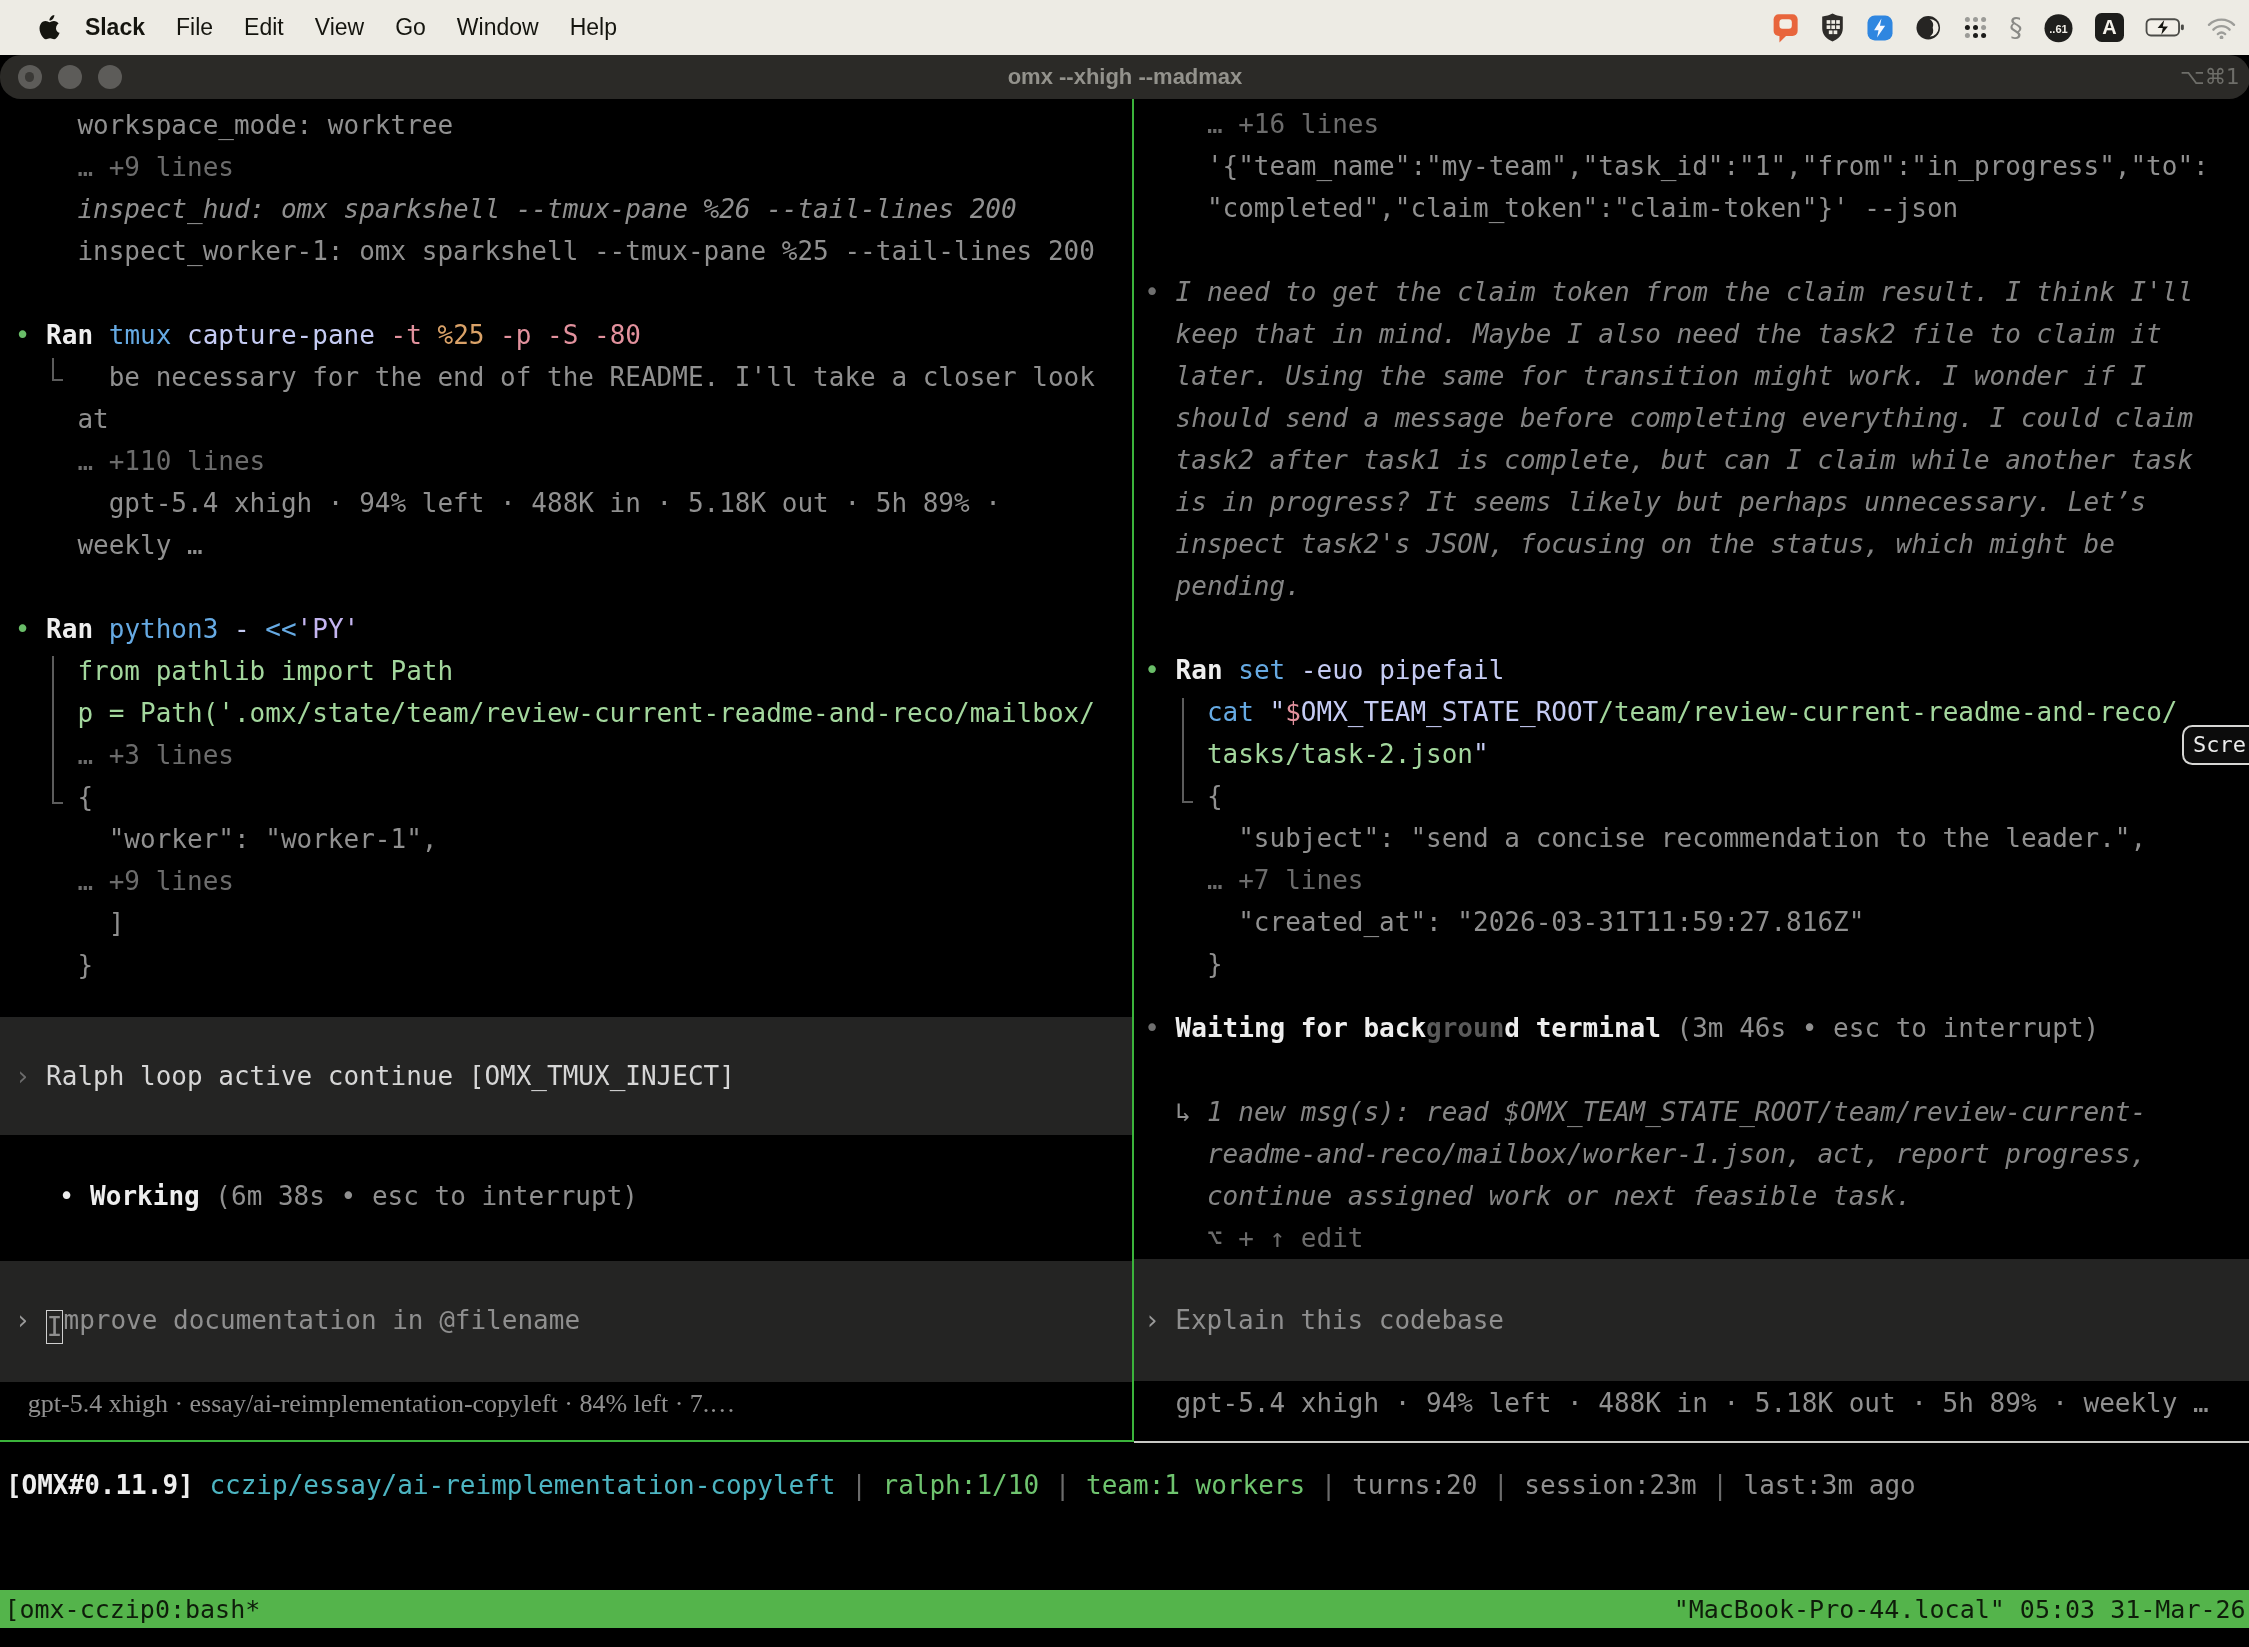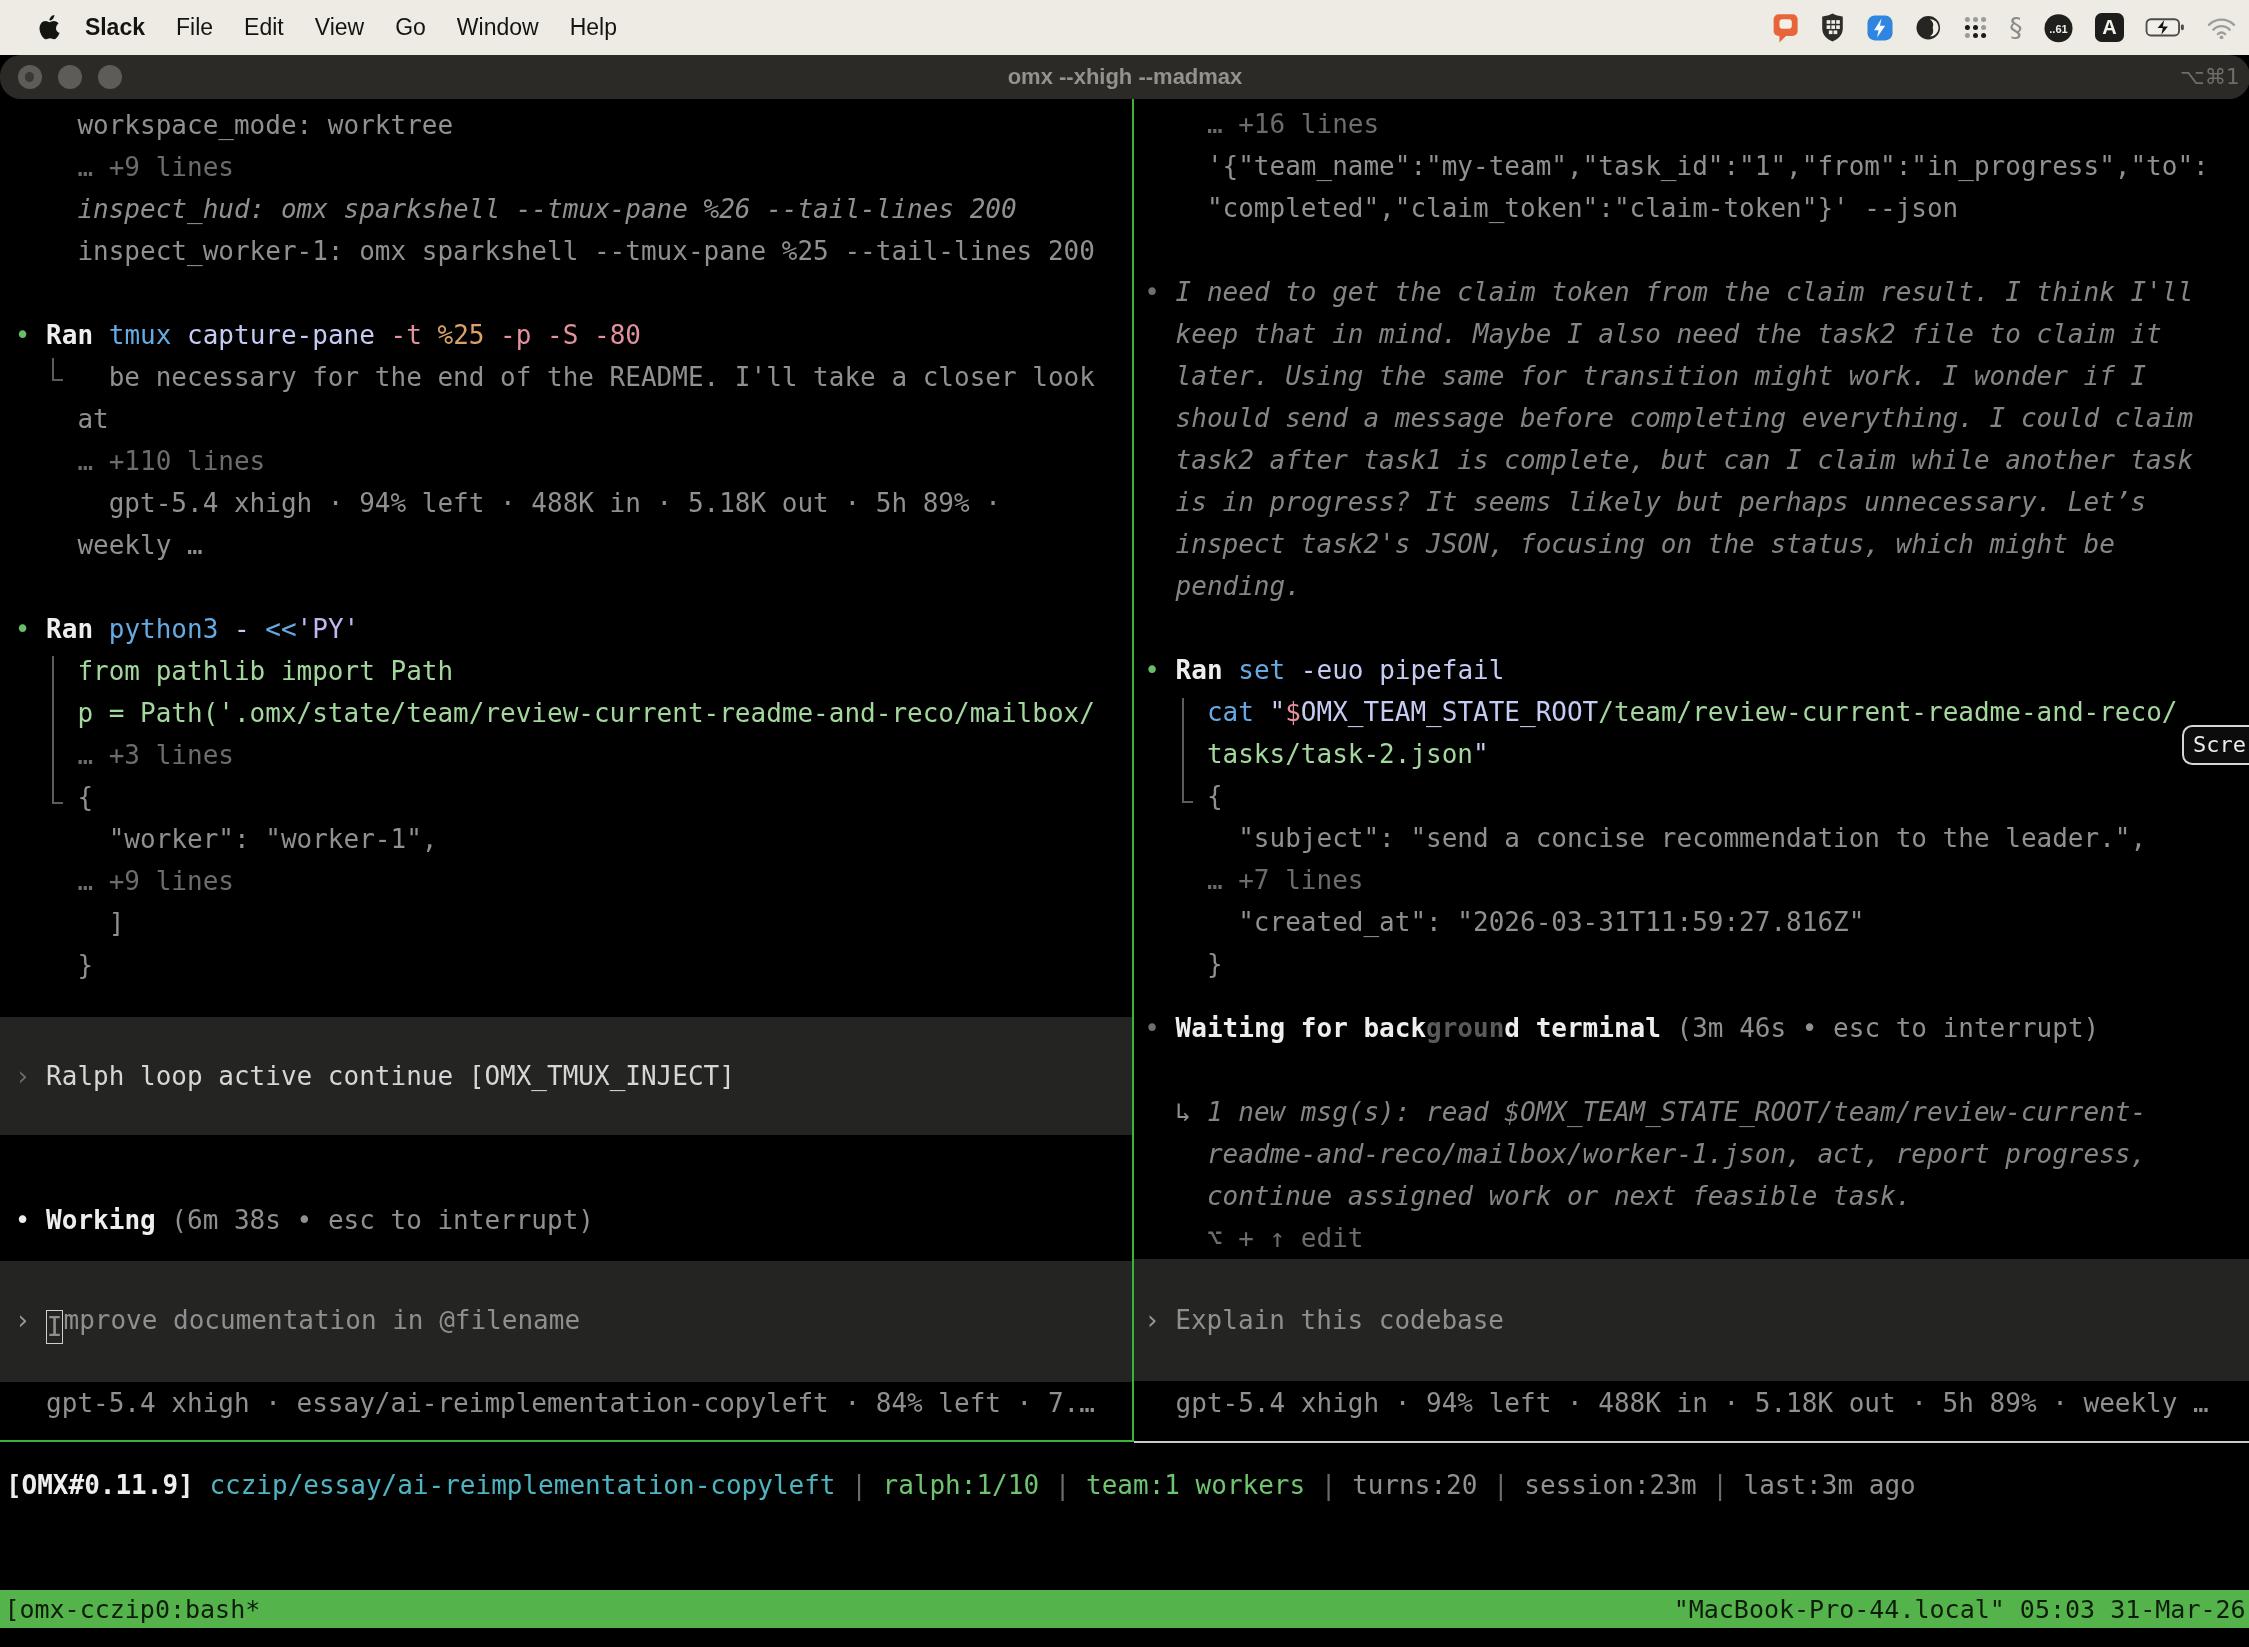--- a/index.html
+++ b/index.html
@@ -55,21 +55,21 @@
   .c-cat{left:48px;top:599px;height:104px;}
   .f-cat{left:48px;top:702px;width:11px;}
 
   .band{position:absolute;left:0;right:0;background:#242423;display:flex;align-items:center;padding-left:14.8px;}
   .pane.right .band{padding-left:10.3px;}
   .band1{top:918px;height:118px;}
   .band2L{top:1162px;height:121px;}
   .band2R{top:1160px;height:122px;}
   .absline{position:absolute;left:0;right:0;padding-left:14.8px;}
   .pane.right .absline{padding-left:10.3px;}
-  .working{top:1100px;}
+  .working{top:1076px;margin-left:44px;}
   .statusL{top:1283px;}
   .statusR{top:1283px;}
   .stream2{position:absolute;top:908px;left:0;right:0;padding-left:10.3px;}
 
   .pcaret{display:inline-block;width:31px;color:#9a9a9a;}
   .cursorbox{display:inline-block;width:17.7px;height:34px;line-height:32px;box-sizing:border-box;
              border:1.5px solid #cfcfcf;color:#8f8f8f;text-align:center;vertical-align:-6.6px;}
   .ptext{color:#8f8f8f;}
 
   .scre{position:absolute;top:626px;right:0;width:68px;height:40px;background:#0c0c0c;
@@ -222,21 +222,21 @@
 
       <div class="absline working">
           <div class="tl"><span style="color: rgb(238, 238, 238);">• </span><span style="color: rgb(238, 238, 238); font-weight: bold;">Working </span><span style="color: rgb(144, 144, 144);">(6m 38s • esc to interrupt)</span></div>
         </div>
 
       <div class="band band2L">
         <div class="tl"><span class="pcaret">›</span><span class="cursorbox">I</span><span class="ptext">mprove documentation in @filename</span></div>
       </div>
 
       <div class="absline statusL">
-          <div class="tl"><span style="color: rgb(144, 144, 144);">  gpt-5.4 xhigh · essay/ai-reimplementation-copyleft · 84% left · 7.…</span></div>
+          <div class="tl"><span style="color: rgb(144, 144, 144); font-family: Liberation Serif, serif;">  gpt-5.4 xhigh · essay/ai-reimplementation-copyleft · 84% left · 7.…</span></div>
         </div>
     </div>
 
     <div class="vdivider"></div>
 
     <div class="pane right">
       <div class="stream">
           <div class="tl"><span style="color: rgb(108, 108, 108);">    … +16 lines</span></div>
           <div class="tl"><span style="color: rgb(144, 144, 144);">    '{"team_name":"my-team","task_id":"1","from":"in_progress","to":</span></div>
           <div class="tl"><span style="color: rgb(144, 144, 144);">    "completed","claim_token":"claim-token"}' --json</span></div>

